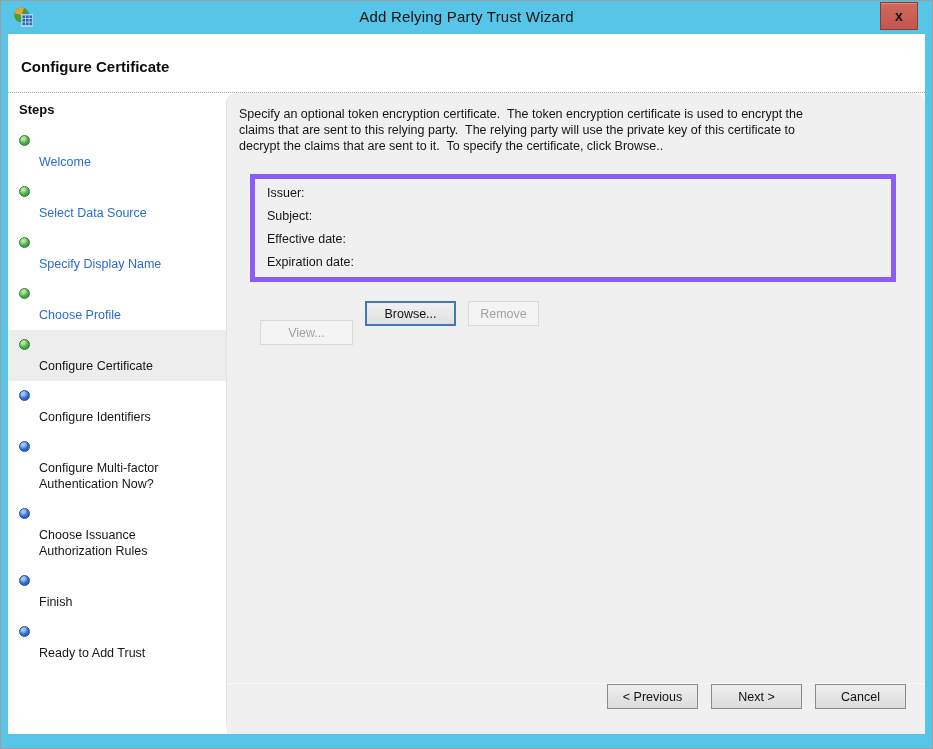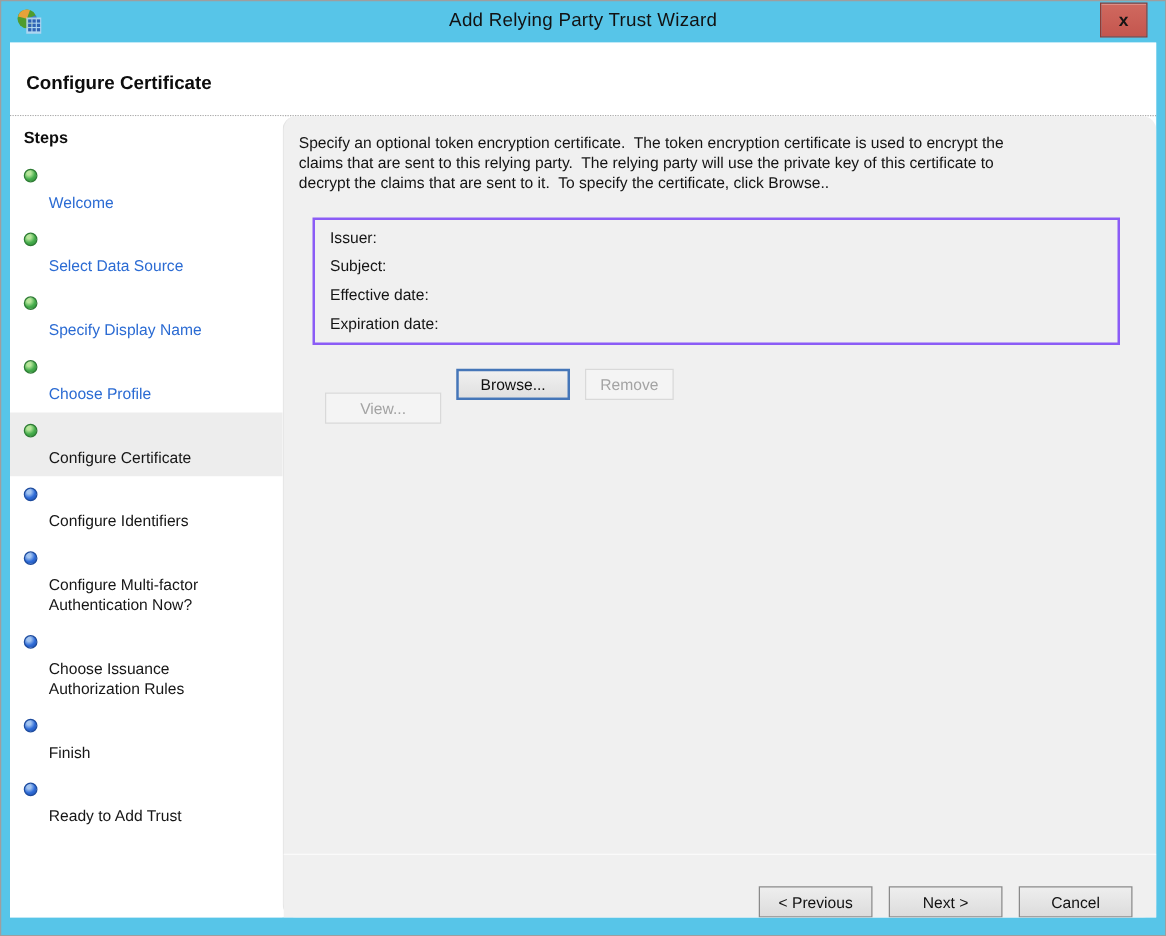--- a/index.html
+++ b/index.html
@@ -50,39 +50,39 @@
   .current{background:#ededed;}
   .step-label{white-space:pre-line;line-height:16px;margin-top:21px;}
   
   .main{
     flex:1;background:var(--panel,#f0f0f0);border-left:1px solid #e3e3e3;
     position:relative;padding:12px 24px 0 12px;box-sizing:border-box;border-radius:11px;
   }
   .desc{margin:1px 0 0 0;font-size:12.5px;line-height:16px;color:#141414;white-space:pre-wrap;max-width:680px;}
   .cert-box{
     margin:20px 0 0 11px;width:646px;box-sizing:border-box;
-    border:2px solid #8b5cf6;padding:3px 12px;background:var(--panel,#f0f0f0);
+    border:5px solid #8b5cf6;padding:3px 12px;background:var(--panel,#f0f0f0);
   }
   .cert-field{font-size:12.5px;line-height:23px;color:#141414;}
   .cert-actions{margin:19px 0 0 21px;display:flex;gap:12px;}
   .btn{
     font-family:"Liberation Sans",sans-serif;font-size:12.5px;color:#111;
     height:25px;box-sizing:border-box;border:1px solid #8a8a8a;
     background:linear-gradient(#eeeeee,#dcdcdc);padding:0;cursor:pointer;
   }
   .cert-actions button:nth-of-type(1){width:93px;margin-top:19px;}
   .cert-actions button:nth-of-type(2){width:91px;}
   .cert-actions button:nth-of-type(3){width:71px;}
   .btn.disabled{background:#f4f4f4;border-color:#d9d9d9;color:#a3a3a3;cursor:default;}
   .btn.focused{border:2px solid var(--focus,#4576b8);background:linear-gradient(#f0f0f0,#e0e0e0);}
   
   .footer{
     position:absolute;left:0;right:0;bottom:0;height:51px;
     border-top:1px solid #fafafa;background:var(--panel,#f0f0f0);
-    display:flex;align-items:flex-end;justify-content:flex-end;padding-right:19px;box-sizing:border-box;
+    display:flex;align-items:flex-start;justify-content:flex-end;padding-right:19px;box-sizing:border-box;
   }
   .footer-buttons{display:flex;gap:13px;}
   .footer-buttons .btn{width:91px;}
 </style>
 </head>
 <body>
 
 <div class="window">
 
   <div class="titlebar">

